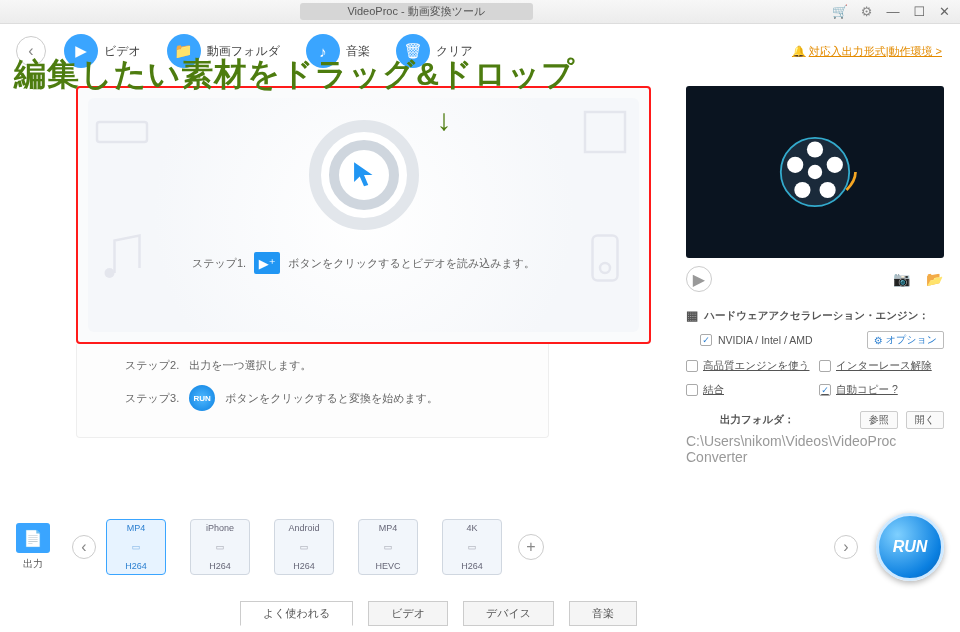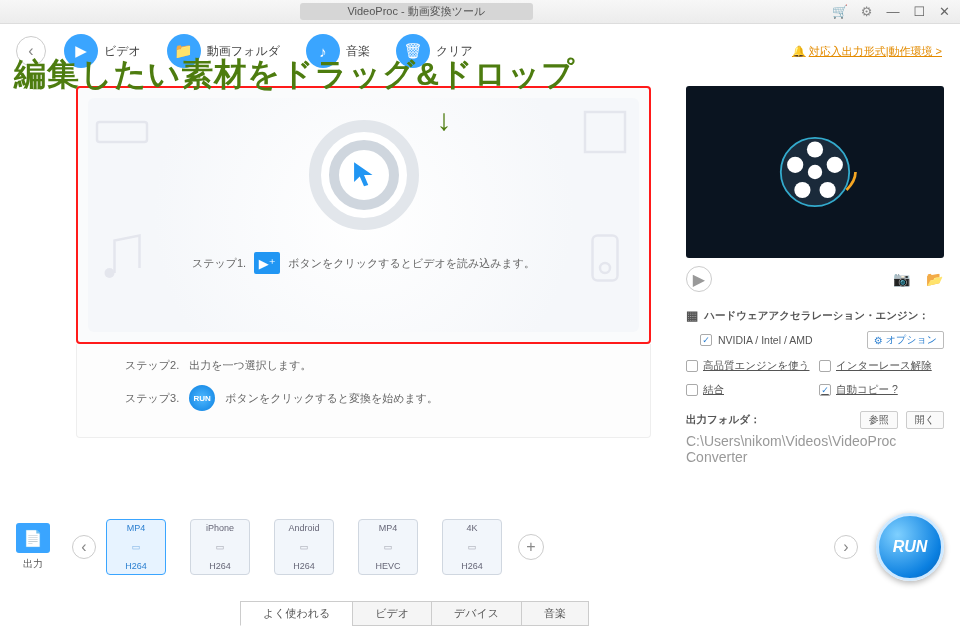--- a/index.html
+++ b/index.html
@@ -28,21 +28,21 @@
 .dz-bg { position:absolute; inset:10px; border-radius:6px; background: radial-gradient(circle at center, #fff 0%, #f5f7fa 70%); }
 .dz-circle { width:110px; height:110px; border-radius:50%; border:12px solid #e2e6eb; display:flex; align-items:center; justify-content:center; margin-top:14px; position:relative; z-index:2; background:#fff;}
 .dz-circle .inner{width:70px;height:70px;border-radius:50%;border:10px solid #cfd6de;display:flex;align-items:center;justify-content:center;}
 .dz-circle svg { width:34px; height:34px;}
 .dz-corner{position:absolute;opacity:.15;z-index:1;}
 .dz-corner svg{width:60px;height:60px;}
 .c-tl{top:14px;left:14px;} .c-tr{top:14px;right:14px;} .c-bl{bottom:50px;left:14px;} .c-br{bottom:50px;right:14px;}
 .dz-step1 { position:relative; z-index:2; margin-top:22px; font-size:11px; color:#666; display:flex; align-items:center; gap:8px;}
 .dz-step1 .add-icon{width:26px;height:22px;background:#2196f3;border-radius:2px;display:flex;align-items:center;justify-content:center;color:#fff;font-size:13px;}
 
-.steps { margin-left:60px; width:575px; padding:14px 48px; font-size:11px; color:#666; border:1px solid #eee; border-top:none; border-radius:0 0 4px 4px; background:#fdfdfd;}
+.steps { margin-left:60px; width:473px; padding:14px 48px; font-size:11px; color:#666; border:1px solid #eee; border-top:none; border-radius:0 0 4px 4px; background:#fdfdfd;}
 .steps .row{display:flex;align-items:center;gap:10px;margin-bottom:12px;}
 .steps .run-icon{width:26px;height:26px;border-radius:50%;background:radial-gradient(#4fb8ff,#0a7fe0);display:flex;align-items:center;justify-content:center;color:#fff;font-size:8px;font-weight:bold;}
 
 .right-pane { width:258px; }
 .preview { width:100%; height:172px; background:#0a1420; border-radius:3px; display:flex; align-items:center;justify-content:center;}
 .preview svg{width:90px;height:90px;}
 .preview-controls{display:flex;align-items:center;gap:8px;margin-top:8px;}
 .play-btn{width:26px;height:26px;border-radius:50%;border:1px solid #ccc;display:flex;align-items:center;justify-content:center;color:#999;cursor:pointer;}
 .preview-controls .spacer{flex:1;}
 .ctrl-ic{color:#999;font-size:14px;cursor:pointer;margin-left:8px;}
@@ -51,39 +51,39 @@
 .hw-title{display:flex;align-items:center;gap:6px;font-weight:bold;margin-bottom:8px;}
 .hw-title .chip{font-size:13px;}
 .hw-row1{display:flex;align-items:center;gap:6px;margin-bottom:10px;padding-left:14px;}
 .opt-btn{border:1px solid #bbb;border-radius:2px;padding:1px 6px;font-size:10px;color:#2b7fd0;cursor:pointer;display:flex;align-items:center;gap:3px;}
 .opt-btn .gear{color:#2b7fd0;}
 .chk{width:12px;height:12px;border:1px solid #aaa;border-radius:2px;display:inline-flex;align-items:center;justify-content:center;font-size:9px;color:#2b7fd0;}
 .opts-grid{display:grid;grid-template-columns:1fr 1fr;gap:10px 8px;margin-bottom:14px;text-decoration:underline;}
 .opts-grid label{display:flex;align-items:center;gap:5px;cursor:pointer;}
 
 .out-folder{font-size:10.5px;}
-.out-folder .hdr{display:flex;align-items:center;gap:8px;margin-bottom:4px;}
+.out-folder .hdr{display:flex;align-items:center;gap:8px;margin-bottom:4px;margin-left:34px;}
 .out-folder .hdr b{flex:1;}
 .sm-btn{border:1px solid #ccc;border-radius:2px;padding:1px 8px;font-size:10px;background:#fafafa;cursor:pointer;}
 .out-path{color:#999;font-size:14px;}
 
 .bottom{position:absolute;bottom:0;left:0;right:0;}
 .presets{display:flex;align-items:center;padding:10px 16px 4px 16px;gap:10px;}
 .out-label{display:flex;flex-direction:column;align-items:center;gap:4px;margin-right:12px;}
 .out-label .ic{width:34px;height:30px;background:#3aa5ff;border-radius:3px;display:flex;align-items:center;justify-content:center;color:#fff;}
 .out-label span{font-size:10px;color:#555;}
 .nav-arr{width:24px;height:24px;border:1px solid #ccc;border-radius:50%;display:flex;align-items:center;justify-content:center;color:#888;cursor:pointer;}
 .preset{width:60px;height:56px;border:1px solid #d0d7e0;border-radius:4px;background:#f2f6fb;display:flex;flex-direction:column;align-items:center;justify-content:space-between;padding:3px 0;cursor:pointer;font-size:9px;color:#667;}
 .preset.active{border-color:#3aa5ff;background:#e7f3ff;color:#2b7fd0;}
 .preset .fmt-ic{width:28px;height:22px;display:flex;align-items:center;justify-content:center;opacity:0.6;}
 .add-preset{width:26px;height:26px;border:1px solid #ccc;border-radius:50%;display:flex;align-items:center;justify-content:center;color:#888;cursor:pointer;margin-left:6px;}
 .presets .gap{flex:1;}
 .run-btn{width:68px;height:68px;border-radius:50%;background:radial-gradient(circle at 30% 30%,#7fd0ff,#0a7fe0 70%,#065aa8);display:flex;align-items:center;justify-content:center;color:#fff;font-weight:bold;font-size:16px;font-style:italic;border:3px solid #cfe9ff;cursor:pointer;margin-left:8px;box-shadow:0 2px 6px rgba(0,0,0,.3);}
 
-.tabs{display:flex;gap:0;padding:16px 0 6px 240px;}
+.tabs{display:flex;gap:16px;padding:16px 0 6px 240px;}
 .tab{border:1px solid #ccc;background:#f5f5f5;padding:4px 22px;font-size:11px;color:#555;cursor:pointer;margin-right:-1px;}
 .tab.active{background:#fff;border-bottom-color:#fff;}
 </style>
 </head>
 <body>
 
 <div class="titlebar">
   <div class="title-center">VideoProc - 動画変換ツール</div>
   <div class="shop-gear">
     <span>🛒</span>

